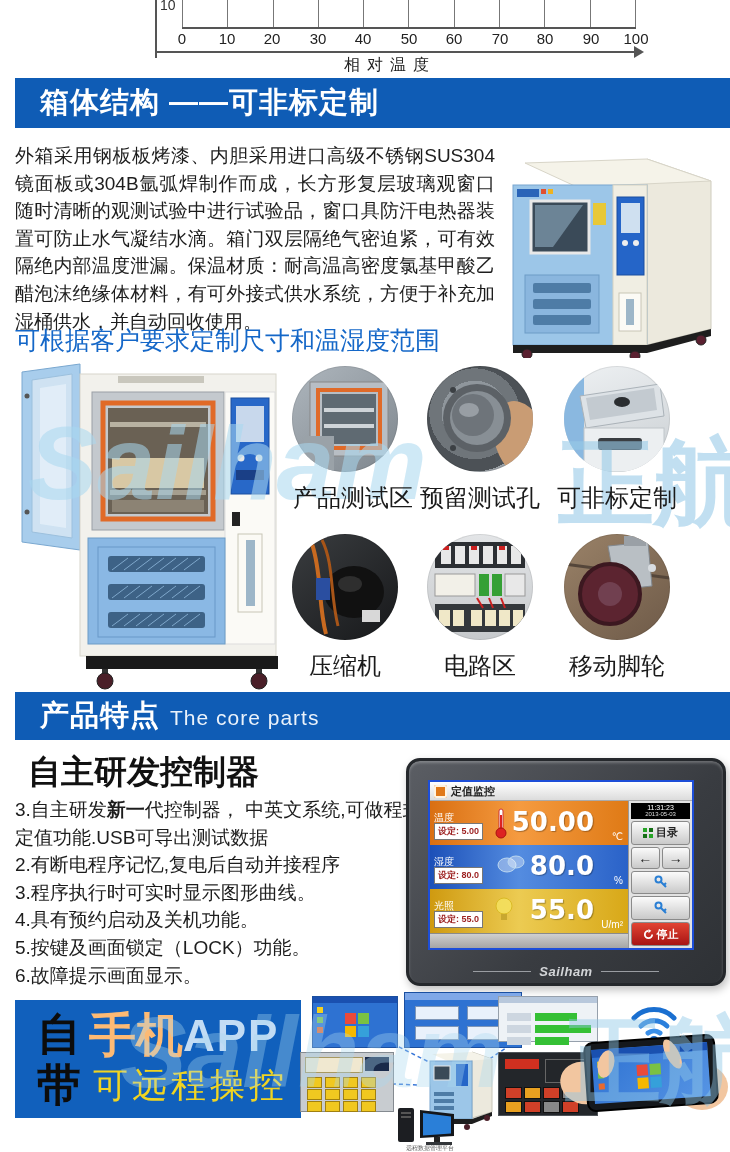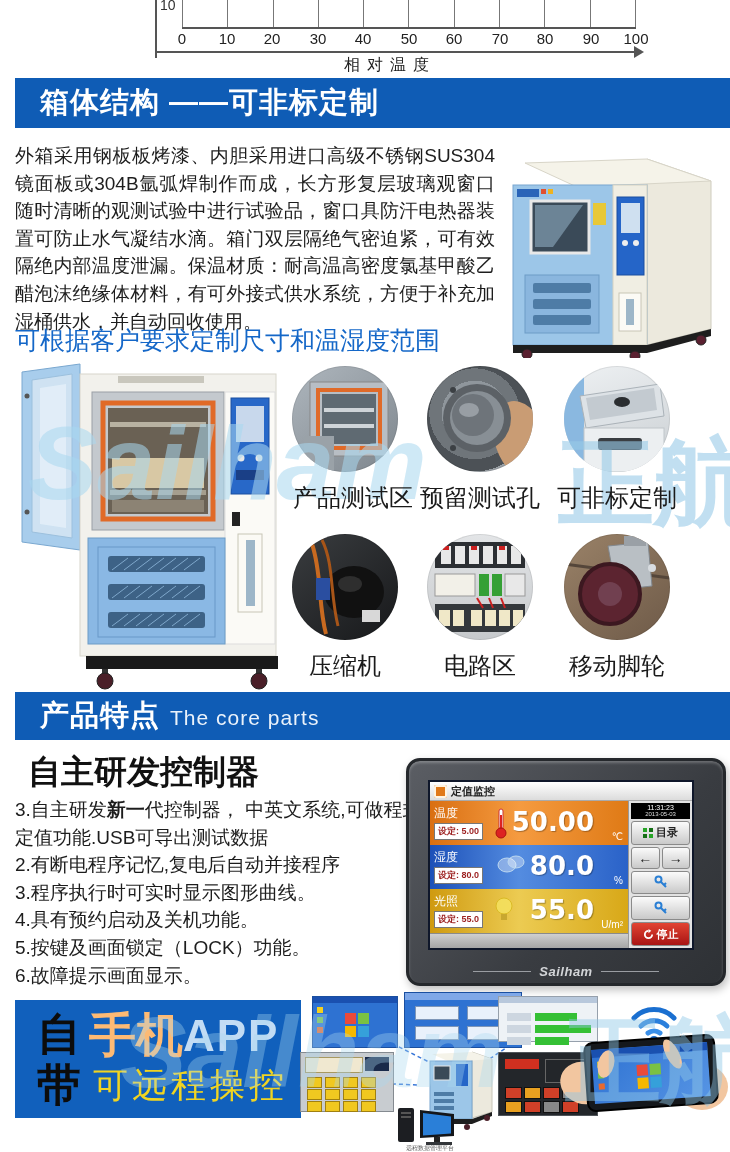--- a/index.html
+++ b/index.html
@@ -53,33 +53,33 @@
   .feat-list{left:15px;top:796px;width:412px;font-size:19px;line-height:27.6px;color:#1d1d1d;}
   .feat-list .b{font-weight:bold;}
   .feat-list div{margin:0;}
 
   
   .hmi{left:406px;top:758px;width:320px;height:228px;z-index:2;}
   .bezel{position:absolute;inset:0;border-radius:14px;border:3px solid #25282c;
          background:linear-gradient(135deg,#5b5e64,#393c41 60%,#2e3135);
          box-shadow:inset 0 2px 3px rgba(255,255,255,.25), 2px 4px 8px rgba(0,0,0,.25);}
   .screen{position:absolute;left:22px;top:22px;width:262px;height:166px;background:#fff;
-          border:2px solid #0f172a;display:flex;flex-direction:column;}
+          border:2px solid #1d4ed8;display:flex;flex-direction:column;}
   .titlebar{height:20px;background:linear-gradient(#fff,#dcdcdc);border-bottom:1px solid #aaa;
             display:flex;align-items:center;padding-left:4px;}
   .titleicon{width:13px;height:13px;background:#e07818;border-radius:2px;margin-right:4px;
              box-shadow:inset 0 0 0 2px #fff3e0;}
   .titletext{font-size:11px;font-weight:bold;color:#222;}
   .screenbody{flex:1;display:flex;}
   .mainrows{width:198px;display:flex;flex-direction:column;}
   .hrow{position:relative;height:44px;}
   .r1{background:linear-gradient(90deg,#d96f12,#f59b40 45%,#df7a16);}
   .r2{background:linear-gradient(90deg,#1c50b8,#548ce0 45%,#2a62c8);}
   .r3{background:linear-gradient(90deg,#cf9a10,#eccb52 45%,#d8a818);}
-  .rowlabel{position:absolute;left:4px;top:4px;font-size:12px;color:#fff;}
+  .rowlabel{position:absolute;left:4px;top:10px;font-size:10px;color:#fff;}
   .setbox{position:absolute;left:4px;bottom:5px;background:#fff;border:1px solid #777;
           font-size:9px;font-weight:bold;color:#9c1f1f;padding:1px 3px;white-space:nowrap;}
   .bigval{position:absolute;right:34px;top:50%;transform:translateY(-54%);
           font-size:26px;font-weight:bold;color:#fff;font-family:"DejaVu Sans",sans-serif;
           text-shadow:1px 1px 1px rgba(0,0,0,.3);}
   .unit{position:absolute;right:5px;bottom:3px;font-size:10px;color:#fff;}
   .rowicon{position:absolute;left:64px;top:6px;}
   .graybar{height:14px;background:linear-gradient(#cfcfcf,#a5a5a5);border-top:1px solid #8a8a8a;}
   .rightcol{flex:1;background:#e2e2e2;border-left:1px solid #999;padding:2px;display:flex;
             flex-direction:column;gap:2px;}

